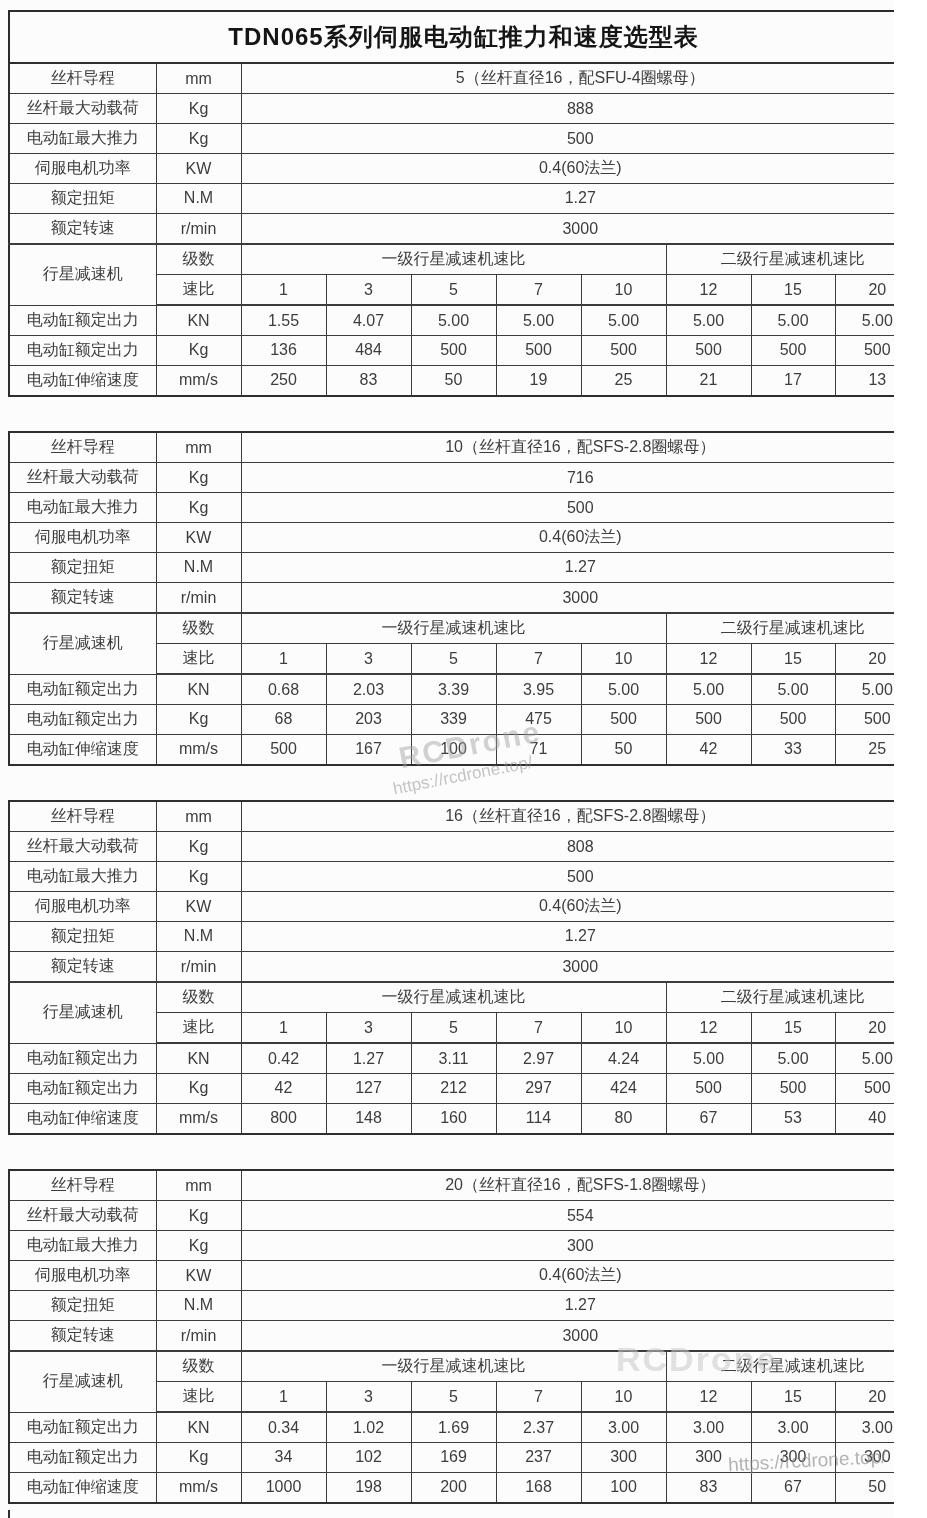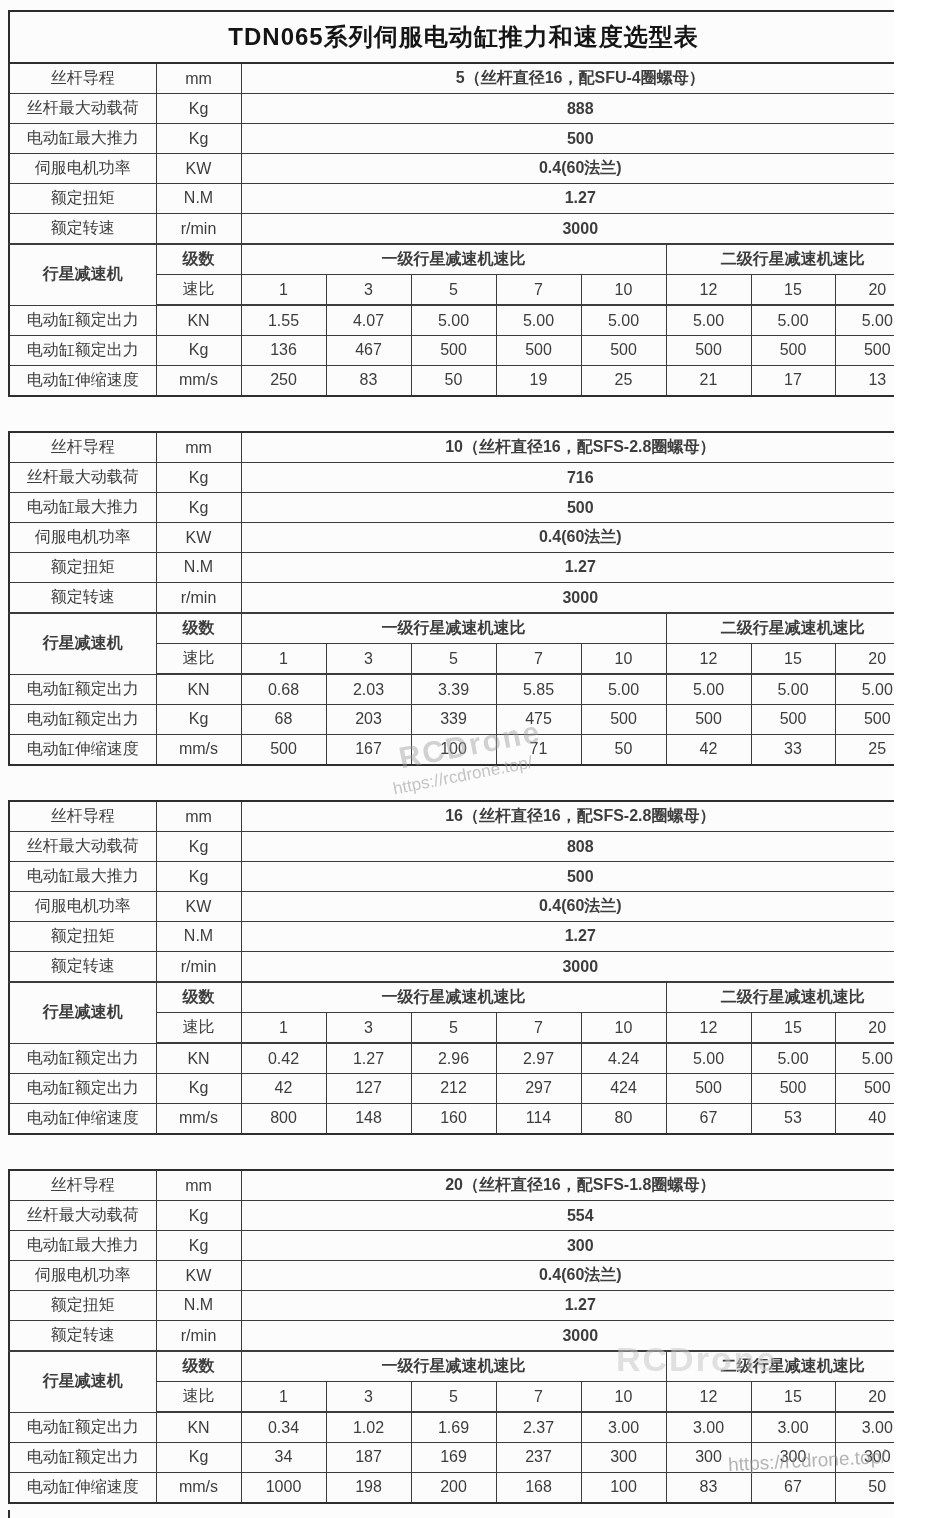--- a/index.html
+++ b/index.html
@@ -46,23 +46,23 @@
   table.spec td {
     border: 1px solid #3c3c3c;
     text-align: center;
     vertical-align: middle;
     padding: 0 2px;
     overflow: hidden;
     white-space: nowrap;
   }
   td.lbl   { font-size: 16px; }
   td.unit  { border-right-width: 2px; }
-  td.val   { font-size: 16px; font-weight: bold; }
+  td.val   { font-size: 16px; }
   td.sec2-left { border-left-width: 2px; }
-  tr.thick-top td { border-top-width: 2px; font-weight: bold; }
+  tr.thick-top td { border-top-width: 2px; }
   tr.ratio-row td { border-bottom-width: 2px; }
   .stub {
     width: 0;
     height: 16px;
     margin-top: 6px;
     border-left: 2px solid #2e2e2e;
   }
   .wm {
     position: absolute;
     pointer-events: none;
@@ -174,21 +174,21 @@
         <td>5.00</td>
         <td>5.00</td>
         <td class="sec2-left">5.00</td>
         <td>5.00</td>
         <td>5.00</td>
       </tr>
       <tr>
         <td class="lbl">电动缸额定出力</td>
         <td class="unit">Kg</td>
         <td>136</td>
-        <td>467</td>
+        <td>484</td>
         <td>500</td>
         <td>500</td>
         <td>500</td>
         <td class="sec2-left">500</td>
         <td>500</td>
         <td>500</td>
       </tr>
       <tr>
         <td class="lbl">电动缸伸缩速度</td>
         <td class="unit">mm/s</td>
@@ -264,21 +264,21 @@
         <td class="sec2-left">12</td>
         <td>15</td>
         <td>20</td>
       </tr>
       <tr>
         <td class="lbl">电动缸额定出力</td>
         <td class="unit">KN</td>
         <td>0.68</td>
         <td>2.03</td>
         <td>3.39</td>
-        <td>5.85</td>
+        <td>3.95</td>
         <td>5.00</td>
         <td class="sec2-left">5.00</td>
         <td>5.00</td>
         <td>5.00</td>
       </tr>
       <tr>
         <td class="lbl">电动缸额定出力</td>
         <td class="unit">Kg</td>
         <td>68</td>
         <td>203</td>
@@ -363,21 +363,21 @@
         <td>10</td>
         <td class="sec2-left">12</td>
         <td>15</td>
         <td>20</td>
       </tr>
       <tr>
         <td class="lbl">电动缸额定出力</td>
         <td class="unit">KN</td>
         <td>0.42</td>
         <td>1.27</td>
-        <td>2.96</td>
+        <td>3.11</td>
         <td>2.97</td>
         <td>4.24</td>
         <td class="sec2-left">5.00</td>
         <td>5.00</td>
         <td>5.00</td>
       </tr>
       <tr>
         <td class="lbl">电动缸额定出力</td>
         <td class="unit">Kg</td>
         <td>42</td>
@@ -474,21 +474,21 @@
         <td>2.37</td>
         <td>3.00</td>
         <td class="sec2-left">3.00</td>
         <td>3.00</td>
         <td>3.00</td>
       </tr>
       <tr>
         <td class="lbl">电动缸额定出力</td>
         <td class="unit">Kg</td>
         <td>34</td>
-        <td>187</td>
+        <td>102</td>
         <td>169</td>
         <td>237</td>
         <td>300</td>
         <td class="sec2-left">300</td>
         <td>300</td>
         <td>300</td>
       </tr>
       <tr>
         <td class="lbl">电动缸伸缩速度</td>
         <td class="unit">mm/s</td>

